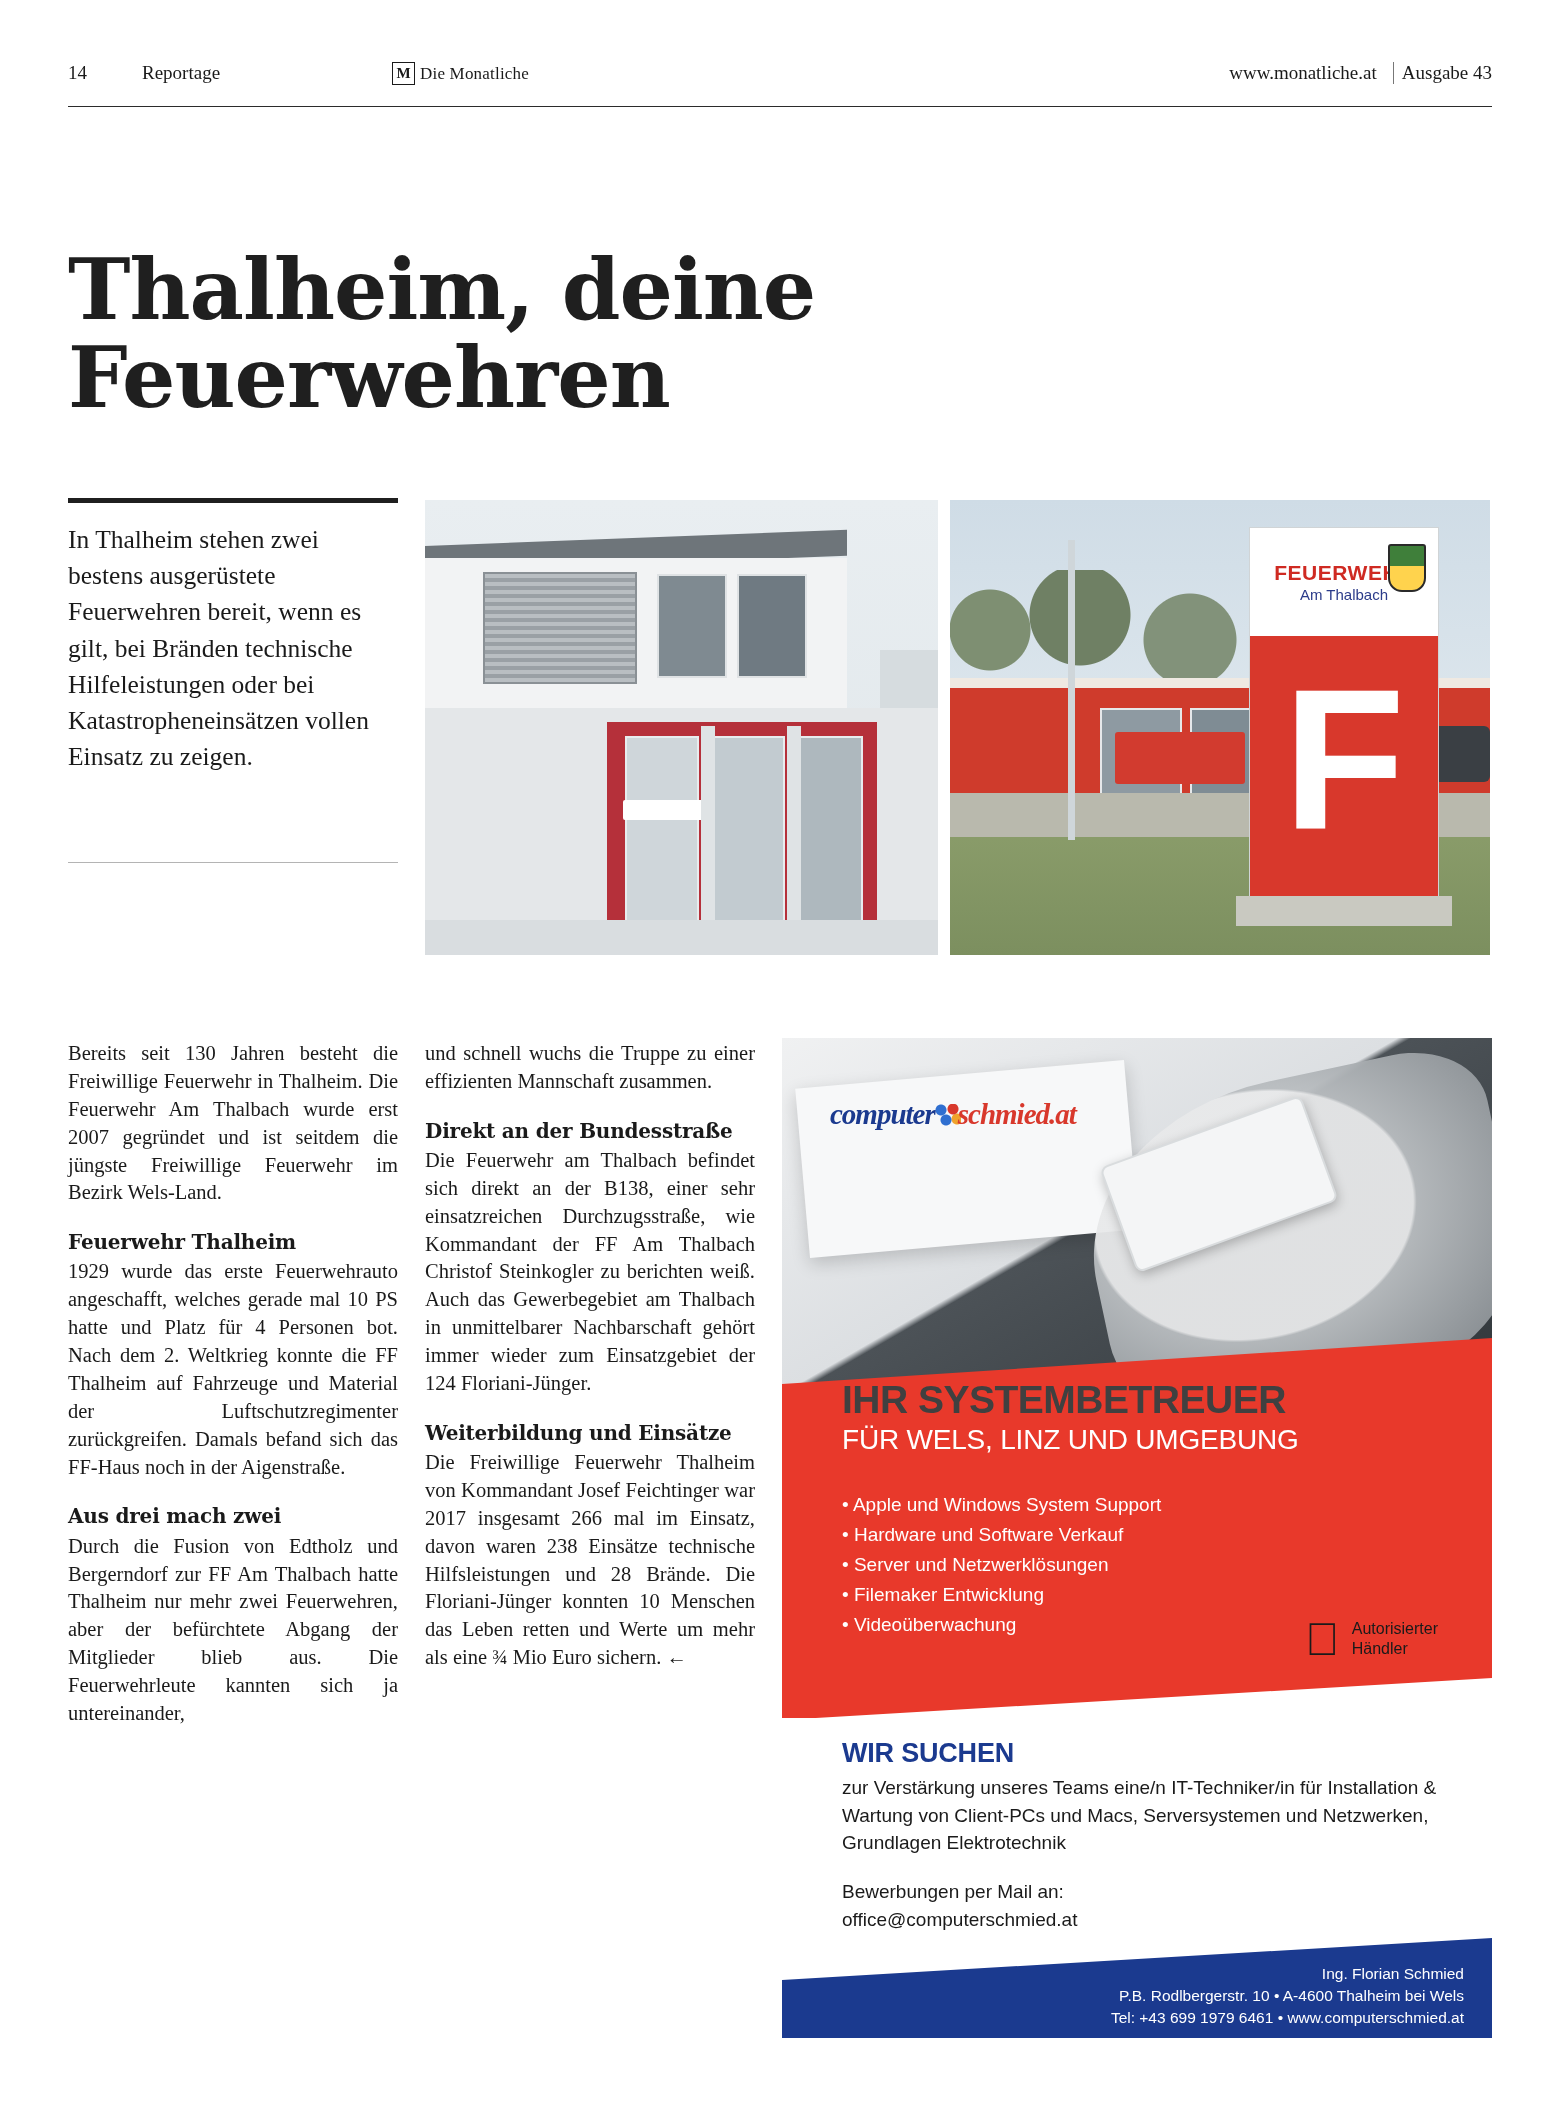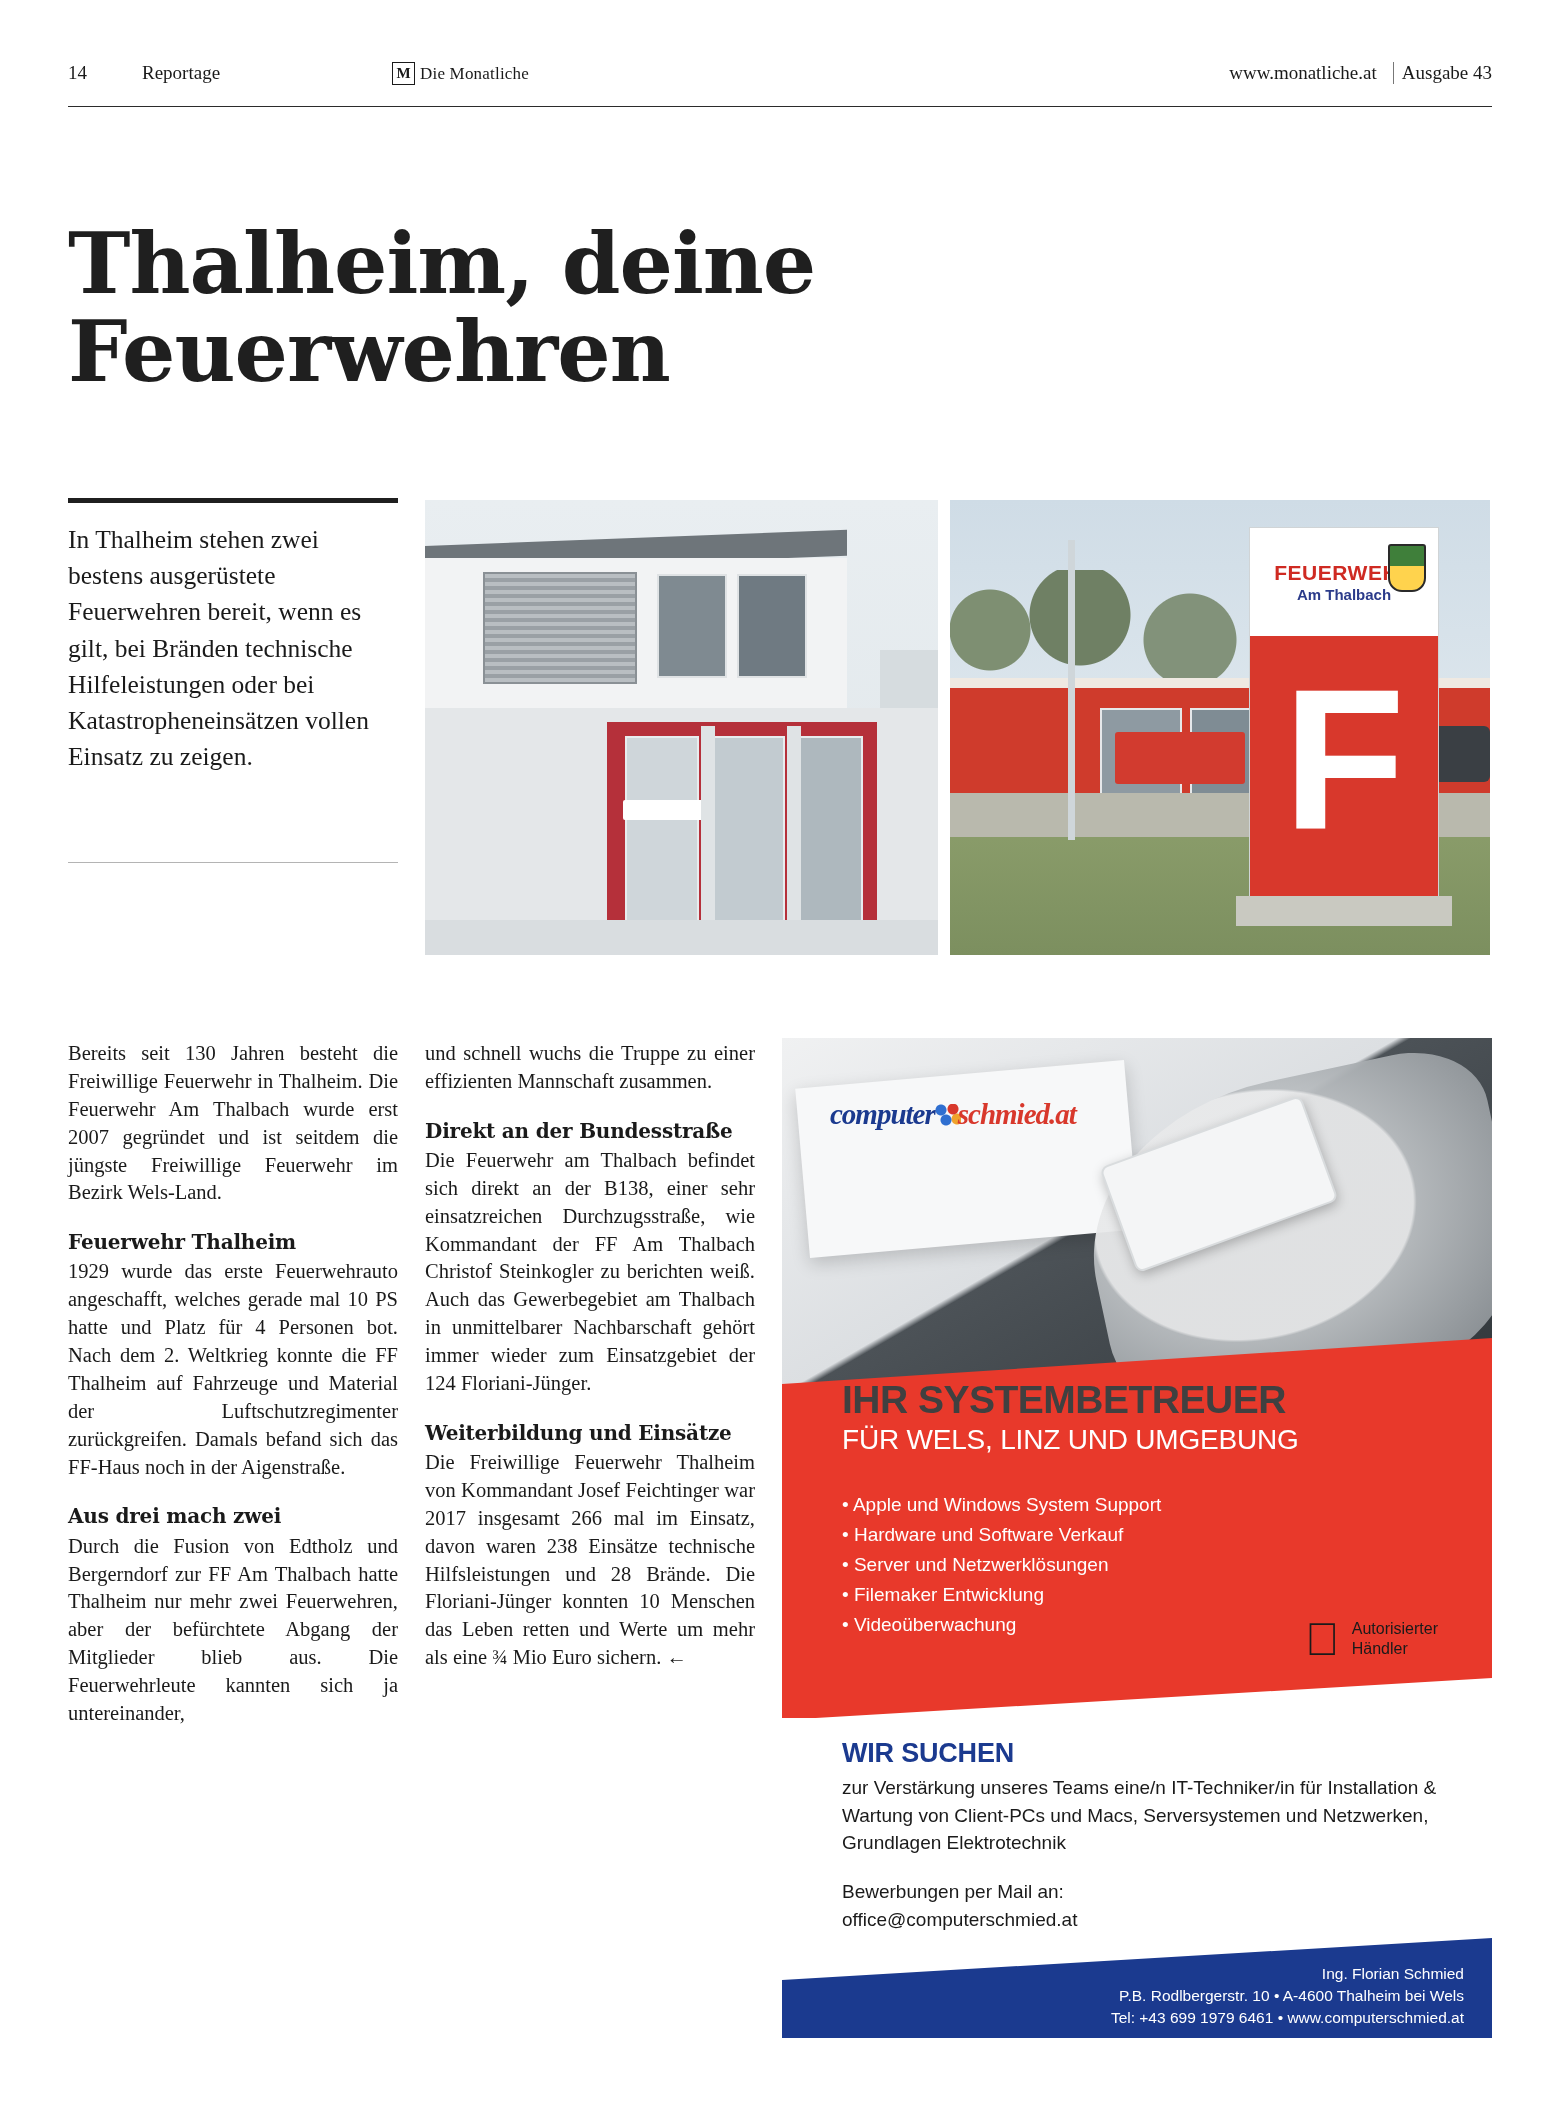--- a/index.html
+++ b/index.html
@@ -74,21 +74,21 @@
   .hdr-url { padding-right: 16px; }
   .hdr-issue {
     padding-left: 8px;
     border-left: 1.3px solid #777;
   }
 
   
   .headline {
     position: absolute;
     left: 68px;
-    top: 164px;
+    top: 190px;
     width: 1100px;
     font-family: "DejaVu Serif", serif;
     font-weight: bold;
     font-size: 84px;
     line-height: 1.05;
     letter-spacing: -1px;
     color: #1f1f1f;
   }
 
   
@@ -174,21 +174,21 @@
   }
   .p2-sign-top {
     position:absolute; left:0; top:0; width:188px; height:108px; background:#ffffff;
     display:flex; flex-direction:column; align-items:center; justify-content:center;
   }
   .p2-sign-title {
     font-family:"Liberation Sans", sans-serif; font-weight:bold; font-size:21px;
     color:#cf2a22; letter-spacing:0.5px;
   }
   .p2-sign-sub {
-    font-family:"Liberation Sans", sans-serif; font-weight:bold; font-size:15px;
+    font-family:"Liberation Sans", sans-serif; font-weight:normal; font-size:15px;
     color:#2b3b8a; line-height:1.05; text-align:center; margin-top:2px;
   }
   .p2-crest {
     position:absolute; right:12px; top:16px; width:34px; height:44px;
     background:linear-gradient(#3f7f3a 0 45%, #ffd34d 45% 100%);
     border:2px solid #2a2a2a; border-radius:3px 3px 14px 14px;
   }
   .p2-sign-red {
     position:absolute; left:0; top:108px; width:188px; height:260px; background:#d8382c;
     display:flex; align-items:center; justify-content:center;

